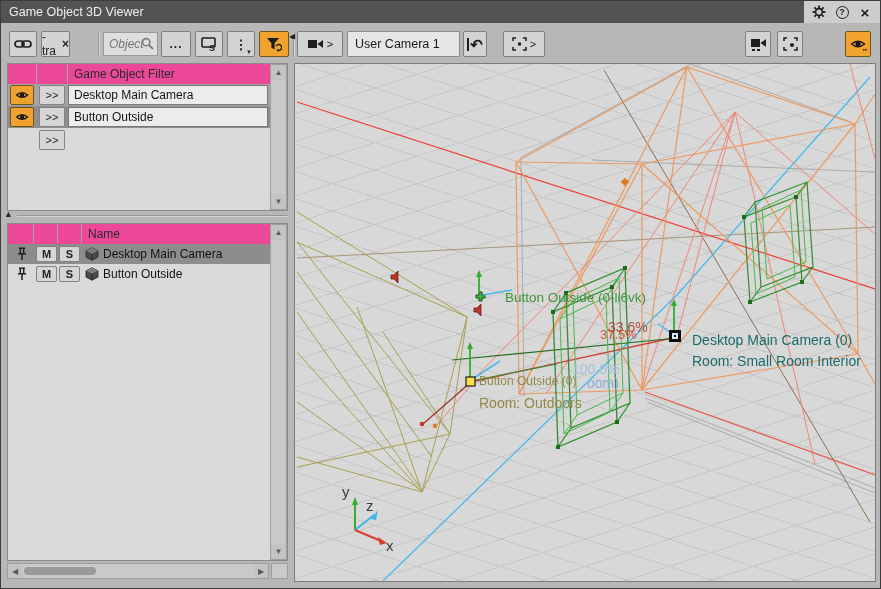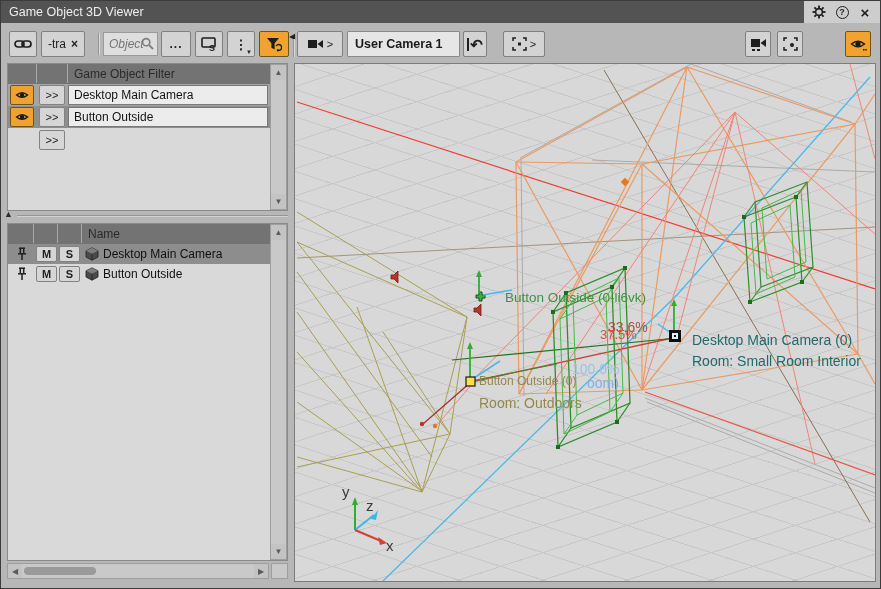--- a/index.html
+++ b/index.html
@@ -15,33 +15,33 @@
     color:#1e1e1e;font-size:13px;cursor:default;}
   .help-circ{width:13px;height:13px;border:1.6px solid #1e1e1e;border-radius:50%;
     font-size:9px;font-weight:bold;display:flex;align-items:center;justify-content:center;color:#1e1e1e;box-sizing:border-box;}
   .close-x{font-size:15px;font-weight:bold;}
   
   .btn{position:absolute;height:26px;background:#d3d3d3;border:1px solid #808080;border-radius:2px;
     display:flex;align-items:center;justify-content:center;gap:3px;color:#1e1e1e;font-size:12px;box-sizing:border-box;}
   .btn.orange{background:#f2a32e;border-color:#6e551c;}
   .field{position:absolute;height:26px;background:#e6e6e6;border:1px solid #8a8a8a;border-radius:1px;
     font-size:12.5px;color:#1a1a1a;box-sizing:border-box;padding:0 7px;font-family:"Liberation Sans",sans-serif;}
-  input.field{outline:none;font-weight:bold;}
+  input.field{outline:none;}
   .vsep{position:absolute;width:1px;background:#969696;border-right:1px solid #d9d9d9;}
   .chip-x{font-weight:bold;font-size:12px;margin-left:2px;}
   .chev{font-size:11px;color:#222;}
   .search-inp{position:absolute;left:102px;top:31px;width:55px;height:24px;background:#dedede;
     border:1px solid #9a9a9a;font-style:italic;color:#8f8f8f;font-size:12px;padding:0 14px 0 5px;box-sizing:border-box;}
   .search-mag{position:absolute;left:140px;top:36px;}
   .overflow-tri{position:absolute;left:288px;top:31px;font-size:8px;color:#222;}
   .dots-caret{position:absolute;right:2px;bottom:1px;font-size:6px;color:#222;}
   .undo-glyph{font-size:15px;font-weight:bold;border-left:2px solid #1e1e1e;padding-left:1px;line-height:13px;}
   
   .panel{position:absolute;background:#d9d9d9;border:1px solid #8a8a8a;box-sizing:border-box;}
-  .phead{position:absolute;left:0;top:0;right:0;height:20px;background:#737373;border-bottom:1px solid #9d9d9d;}
+  .phead{position:absolute;left:0;top:0;right:0;height:20px;background:#ec4899;border-bottom:1px solid #9d9d9d;}
   .phcell{position:absolute;top:0;height:19px;border-right:1px solid #a8a8a8;box-sizing:border-box;
     font-size:12px;color:#2a2a2a;display:flex;align-items:center;padding-left:6px;}
   .rowstrip{position:absolute;left:0;height:22px;}
   .minibtn{position:absolute;background:#d6d6d6;border:1px solid #828282;border-radius:2px;box-sizing:border-box;
     display:flex;align-items:center;justify-content:center;font-size:11px;color:#222;}
   .namecell{position:absolute;background:#ececec;border:1px solid #787878;box-sizing:border-box;
     font-size:12px;color:#141414;display:flex;align-items:center;padding-left:5px;}
   .objname{font-size:12px;color:#111;}
   
   .sbtrack{position:absolute;background:#c9c9c9;border:1px solid #9e9e9e;box-sizing:border-box;}
@@ -93,21 +93,21 @@
 
   <div class="toolbar" style="position:absolute;left:0;top:22px;right:0;height:40px;background:#b7b7b7;"></div>
 
   <div class="btn" style="left:8px;top:30px;width:28px;">
     <svg width="18" height="12" viewBox="0 0 18 12">
       <rect x="1" y="3" width="9" height="6" rx="3" fill="none" stroke="#1e1e1e" stroke-width="1.7"></rect>
       <rect x="8" y="3" width="9" height="6" rx="3" fill="none" stroke="#1e1e1e" stroke-width="1.7"></rect>
     </svg>
   </div>
 
-  <div class="btn" style="left:40px;top:30px;width:44px;">
+  <div class="btn" style="left:40px;top:30px;width:29px;">
     <span>-tra</span>
     <span class="chip-x">×</span>
   </div>
 
   <div class="vsep" style="left:97px;top:32px;height:22px;"></div>
 
   <input class="search-inp" type="text" placeholder="Object" style="">
   <svg class="search-mag" width="13" height="13" viewBox="0 0 13 13">
     <circle cx="5.2" cy="5.2" r="3.6" fill="none" stroke="#7e7e7e" stroke-width="1.6"></circle>
     <line x1="8" y1="8" x2="12" y2="12" stroke="#7e7e7e" stroke-width="1.8"></line>

